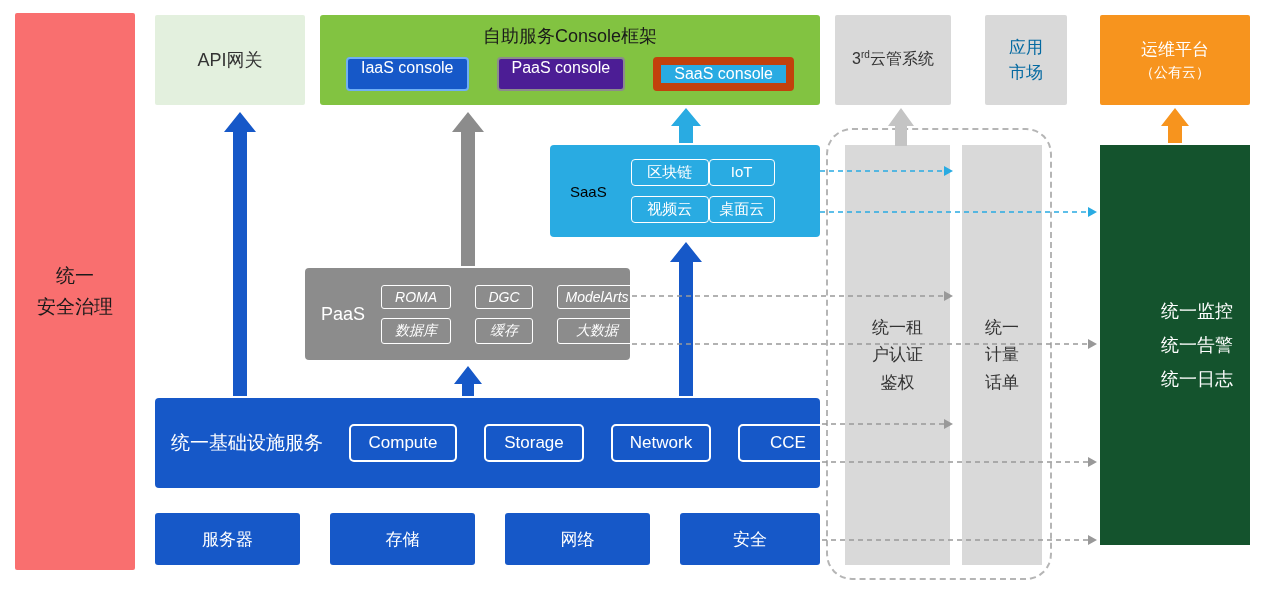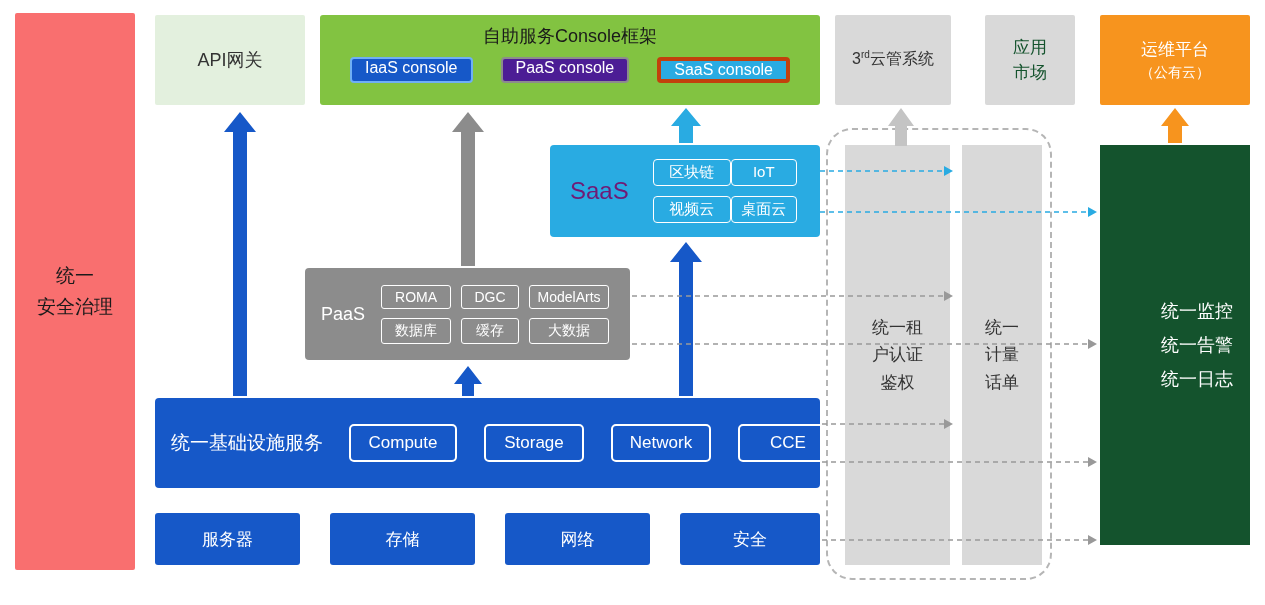--- a/index.html
+++ b/index.html
@@ -35,60 +35,60 @@
     padding-top: 9px;
   }
   .console-title { color: #1a1a1a; font-size: 18px; }
   .console-chips { display: flex; gap: 28px; margin-top: 9px; }
   .chip {
     font-size: 16px; color: #ffffff; padding: 0 13px;
     border-radius: 4px; white-space: nowrap;
   }
   .chip-iaas { background: #1658C8; border: 2px solid #6FAFF5; }
   .chip-paas { background: #4c1d95; border: 2px solid #8C8C8C; }
-  .chip-saas { background: #29ABE2; border: 4px solid #c2410c; }
+  .chip-saas { background: #29ABE2; border: 8px solid #c2410c; }
   .third-party {
     left: 835px; top: 15px; width: 116px; height: 90px;
     background: #D9D9D9; color: #333333; font-size: 16px; border-radius: 2px;
   }
   .third-party sup { font-size: 10px; }
   .app-market {
-    left: 985px; top: 15px; width: 90px; height: 90px;
-    background: #D9D9D9; color: #14532d; font-size: 17px; line-height: 1.5; border-radius: 2px;
+    left: 985px; top: 15px; width: 82px; height: 90px;
+    background: #D9D9D9; color: #0369a1; font-size: 17px; line-height: 1.5; border-radius: 2px;
   }
   .om-platform {
     left: 1100px; top: 15px; width: 150px; height: 90px;
     background: #F7941E; color: #ffffff; border-radius: 2px;
   }
   .om-platform .l1 { font-size: 17px; }
   .om-platform .l2 { font-size: 14px; margin-top: 3px; }
   
   .saas-box {
     left: 550px; top: 145px; width: 270px; height: 92px;
     background: #29ABE2; border-radius: 4px;
     display: flex; align-items: center; padding-left: 14px;
   }
-  .saas-label { color: #701a75; font-size: 24px; margin: 0 24px 0 6px; text-align: center; }
+  .saas-label { color: #000000; font-size: 15px; margin: 0 24px 0 6px; text-align: center; }
   .saas-grid {
     display: grid; grid-template-columns: 78px 66px; gap: 10px 0;
   }
   .mini {
     border: 1.5px solid #ffffff; border-radius: 4px;
     color: #ffffff; font-size: 15px; text-align: center; padding: 3px 2px;
     white-space: nowrap;
   }
   
   .paas-box {
     left: 305px; top: 268px; width: 325px; height: 92px;
     background: #8C8C8C; border-radius: 4px;
     display: flex; align-items: center; padding-left: 12px;
   }
   .paas-label { color: #ffffff; font-size: 18px; margin: 0 16px 0 4px; }
   .paas-grid {
-    display: grid; grid-template-columns: 70px 58px 80px; gap: 9px 10px;
+    display: grid; grid-template-columns: 70px 58px 80px; gap: 9px 24px; font-style: italic;
   }
   .paas-grid .mini { font-size: 14px; padding: 3px 1px; border-radius: 3px; }
   
   .infra-box {
     left: 155px; top: 398px; width: 665px; height: 90px;
     background: #1658C8; border-radius: 4px;
     display: flex; align-items: center; padding: 0 16px;
   }
   .infra-label { color: #ffffff; font-size: 19px; margin-right: 26px; white-space: nowrap; }
   .infra-items { display: flex; gap: 27px; }

